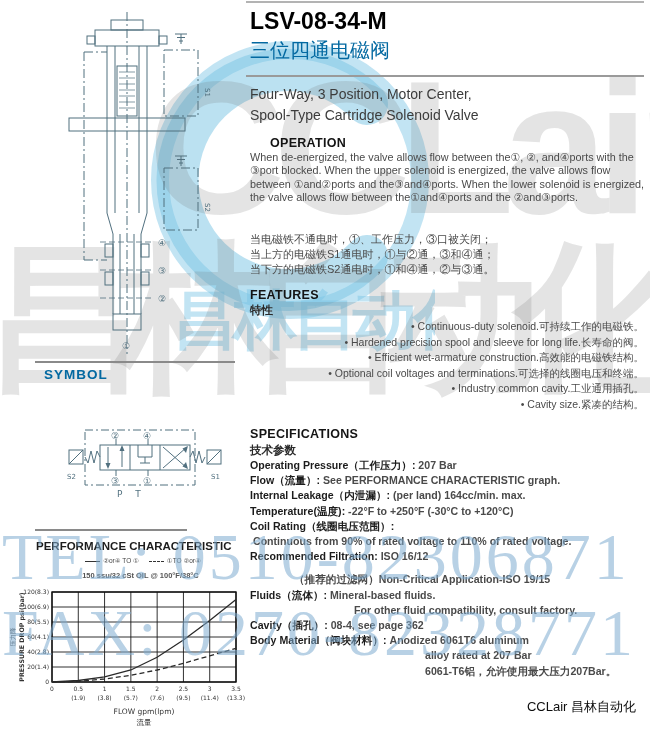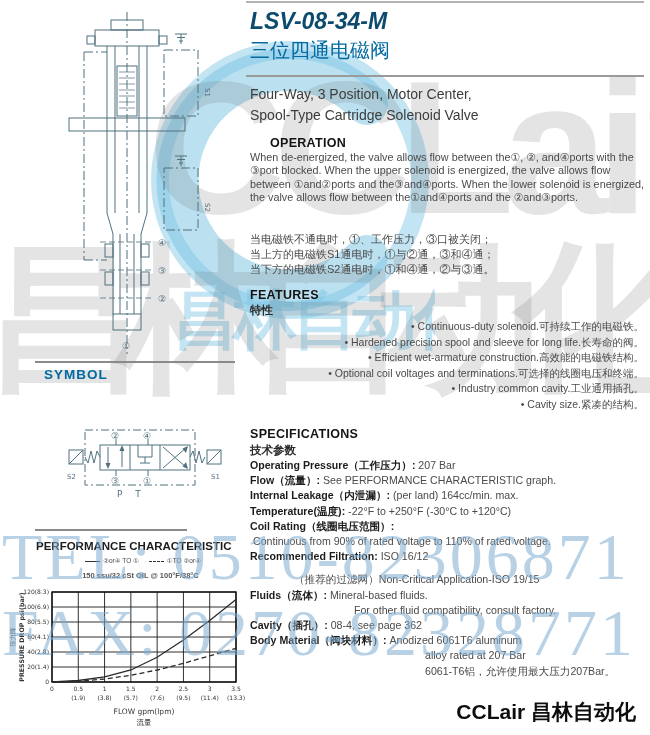--- a/index.html
+++ b/index.html
@@ -28,44 +28,44 @@
                 align-items:center;gap:10px;font-size:6.5px;color:#444;}
   .leg-item{display:flex;align-items:center;gap:3px;}
   .leg-line{display:inline-block;width:15px;height:0;border-top:1.6px solid #333;}
   .leg-line.dashed{border-top-style:dashed;}
   .chart-subtitle{left:38px;top:571px;width:205px;text-align:center;font-size:7.5px;
                   font-weight:bold;color:#555;}
 
   
   .rline-top{left:246px;top:1px;width:398px;height:2px;background:#b3b3b3;}
   .rline-mid{left:246px;top:75px;width:398px;height:1.5px;background:#9a9a9a;}
-  .model-title{left:250px;top:8px;font-size:23px;font-weight:bold;color:#0c4a6e;font-style:italic;}
+  .model-title{left:250px;top:8px;font-size:23px;font-weight:bold;color:#000000;}
   .model-cn{left:250px;top:37px;font-size:20px;color:#0369a1;}
   .subtitle{left:250px;top:84px;width:394px;font-size:14px;line-height:21px;color:#3c3c3c;}
   .h-sec{font-size:12.5px;font-weight:bold;color:#141414;letter-spacing:.3px;}
   .h-sec-cn{font-size:11.5px;font-weight:bold;color:#2a2a2a;}
   .h-op{left:250px;top:136px;margin-left:20px;}
   .op-en{left:250px;top:151px;width:397px;font-size:10.8px;line-height:13.3px;color:#4a4a4a;}
   .op-cn{left:250px;top:232px;width:397px;font-size:11px;line-height:15.2px;color:#4a4a4a;}
   .h-feat{left:250px;top:288px;}
   .h-feat-cn{left:250px;top:303px;text-align:center;}
   .feat-list{left:250px;top:319px;width:394px;}
   .feat-row{display:flex;justify-content:flex-end;font-size:10.5px;
             line-height:15.5px;color:#4a4a4a;}
   .h-spec{left:250px;top:427px;}
   .h-spec-cn{left:250px;top:443px;text-align:center;}
   .spec-list{left:250px;top:458px;width:398px;}
-  .spec-line{font-size:10.6px;line-height:15.2px;color:#4a4a4a;}
+  .spec-line{font-size:10.6px;line-height:15.2px;color:#4a4a4a;font-weight:bold;}
   .spec-line b{color:#1c1c1c;}
   .spec-line:nth-child(6){padding-left:3px;}
   .spec-line:nth-child(8){padding-left:44px;margin-top:8px;}
   .spec-line:nth-child(10){padding-left:104px;}
   .spec-line:nth-child(13){padding-left:175px;}
   .spec-line:nth-child(14){padding-left:175px;}
-  .footer-brand{right:14px;top:698px;font-size:21px;font-weight:bold;color:#0d0d0d;}
+  .footer-brand{right:14px;top:698px;font-size:13px;font-weight:normal;color:#0d0d0d;}
 
   svg text{font-family:"DejaVu Sans","Liberation Sans",sans-serif;}
 </style>
 </head>
 <body>
 
 <div class="page">
 
   <svg class="abs wm wm-logo" width="300" height="330" viewBox="0 0 300 330">
     <circle cx="155" cy="150" r="130" fill="none" stroke="rgba(120,195,228,0.45)" stroke-width="18"></circle>

